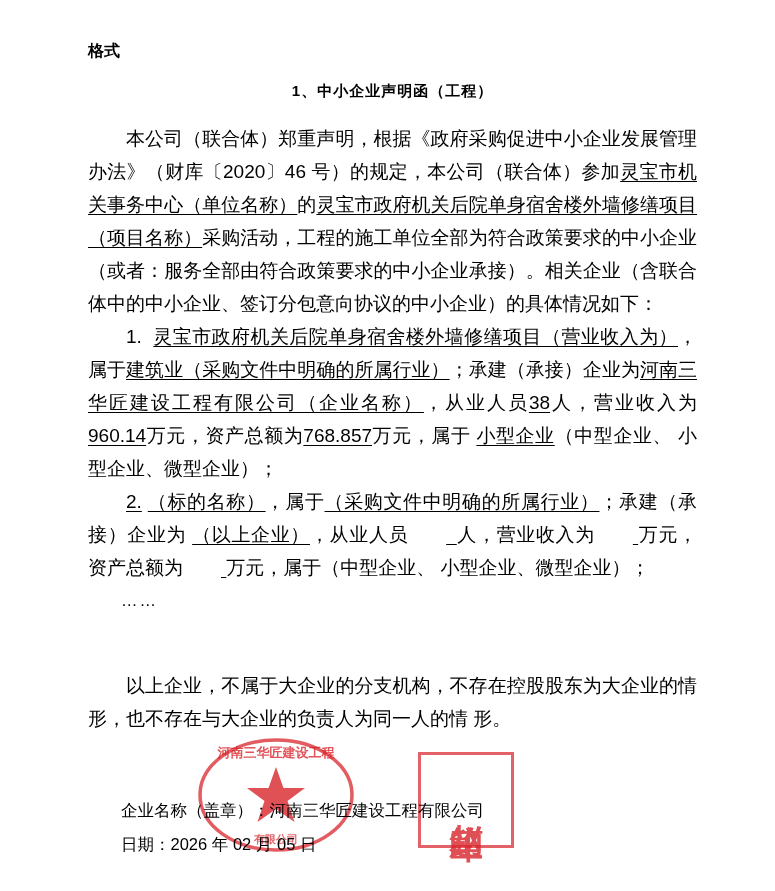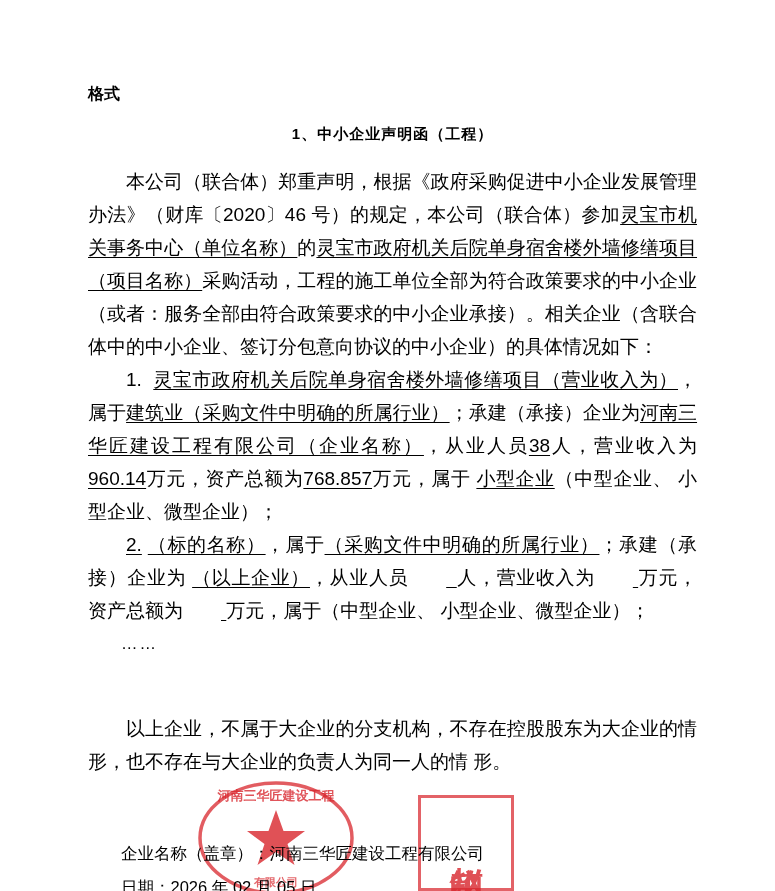--- a/index.html
+++ b/index.html
@@ -14,21 +14,20 @@
     color: #000000;
     overflow: hidden;
     position: relative;
   }
   .page {
     position: relative;
     width: 775px;
     height: 779px;
     box-sizing: border-box;
     padding: 40px 78px 0 88px;
-    margin-top: 43px;
   }
   .format-label {
     font-family: "Liberation Sans", sans-serif;
     font-weight: bold;
     font-size: 16px;
     line-height: 22px;
     margin: 0 0 14px 0;
   }
   .doc-title {
     text-align: center;

